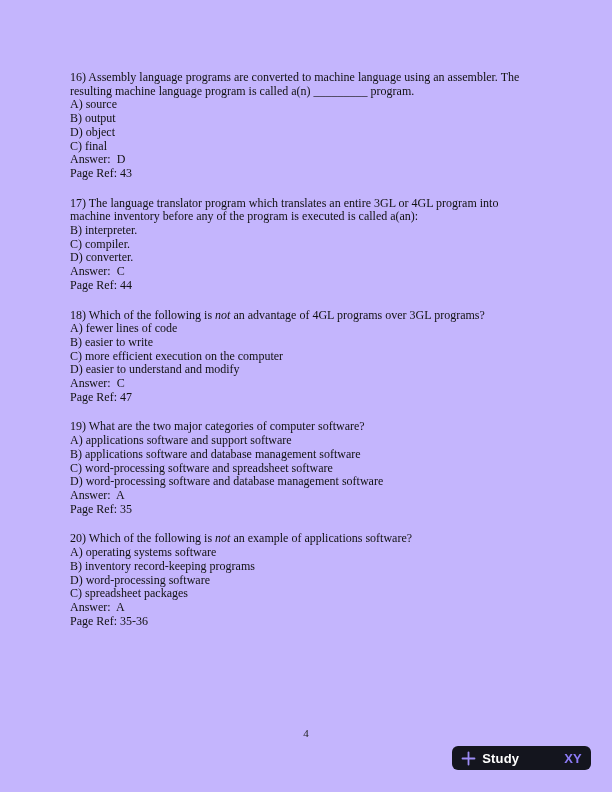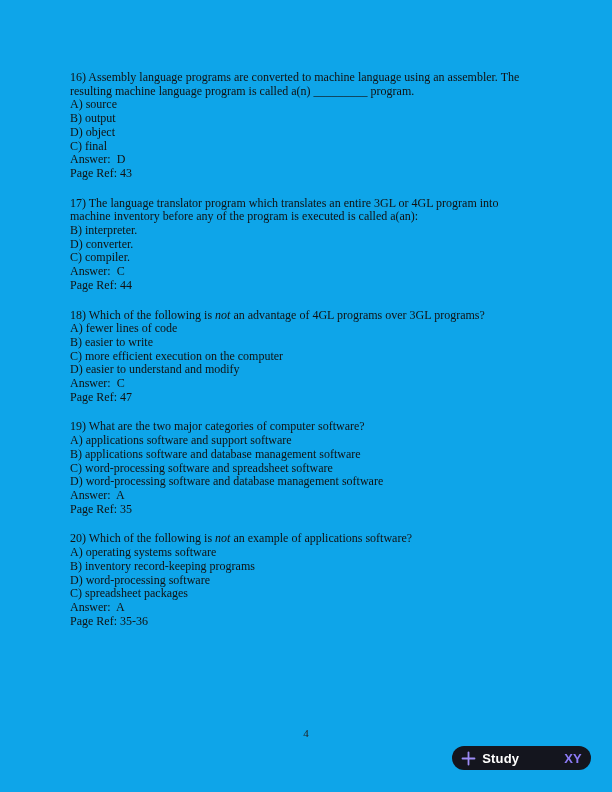--- a/index.html
+++ b/index.html
@@ -1,20 +1,20 @@
 <!DOCTYPE html>
 <html><head>
 <meta charset="utf-8">
 <style>
   html, body { margin: 0; padding: 0; background: #ffffff; }
   .page {
     position: relative;
     width: 612px;
     height: 792px;
-    background: #0ea5e9;
+    background: #c4b5fd;
     overflow: hidden;
     font-family: "Liberation Serif", serif;
     color: #111111;
   }
   .content {
     position: absolute;
     left: 70px;
     top: 71px;
     width: 474px;
     font-size: 12px;
@@ -32,21 +32,21 @@
     font-size: 11px;
     color: #222222;
   }
   .brand-badge {
     position: absolute;
     top: 746px;
     right: 21px;
     height: 24px;
     padding: 0 9px;
     background: #14151e;
-    border-radius: 12px;
+    border-radius: 6px;
     display: flex;
     align-items: center;
     gap: 6px;
   }
   .brand-badge .plus { display: flex; align-items: center; }
   .brand-text {
     font-family: "Liberation Sans", sans-serif;
     font-weight: bold;
     font-size: 13px;
     letter-spacing: 0.2px;
@@ -70,22 +70,22 @@
       <div class="line">D) object</div>
       <div class="line">C) final</div>
       <div class="line">Answer:  D</div>
       <div class="line">Page Ref: 43</div>
     </div>
 
     <div class="qblock">
       <div class="line">17) The language translator program which translates an entire 3GL or 4GL program into</div>
       <div class="line">machine inventory before any of the program is executed is called a(an):</div>
       <div class="line">B) interpreter.</div>
+      <div class="line">C) compiler.</div>
       <div class="line">D) converter.</div>
-      <div class="line">C) compiler.</div>
       <div class="line">Answer:  C</div>
       <div class="line">Page Ref: 44</div>
     </div>
 
     <div class="qblock">
       <div class="line"><span>18) Which of the following is </span><span class="italic">not</span><span> an advantage of 4GL programs over 3GL programs?</span></div>
       <div class="line">A) fewer lines of code</div>
       <div class="line">B) easier to write</div>
       <div class="line">C) more efficient execution on the computer</div>
       <div class="line">D) easier to understand and modify</div>

